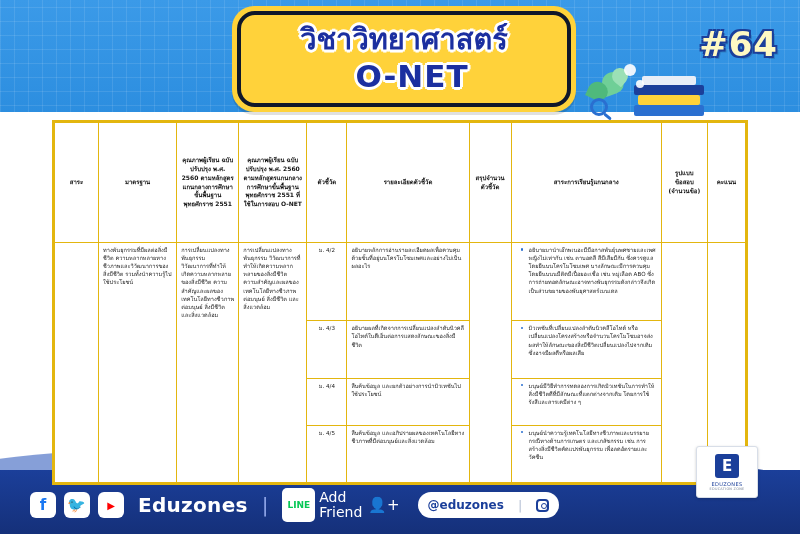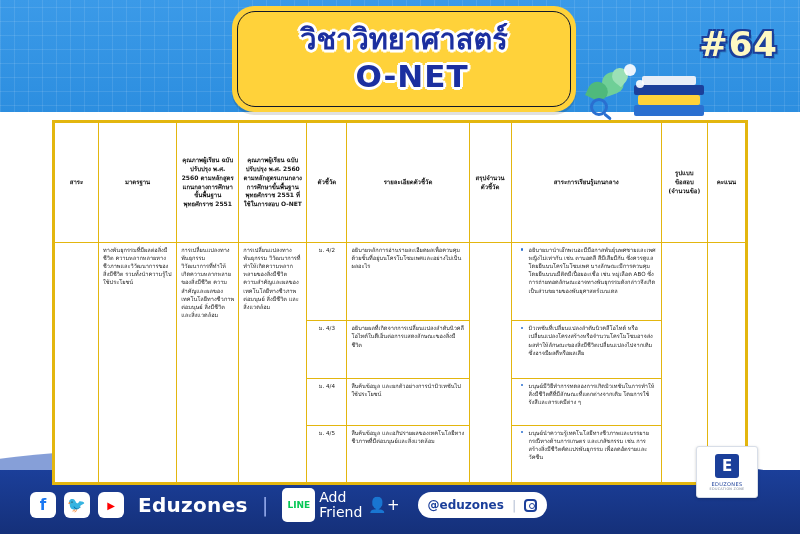--- a/index.html
+++ b/index.html
@@ -42,21 +42,21 @@
   
   .banner {
     position:absolute; left:232px; top:6px; width:344px; height:106px;
     background:#ffd23a;
     border-radius:22px;
     box-shadow:0 3px 0 rgba(0,0,0,.12);
   }
   .banner-inner {
     position:absolute; inset:5px;
     background:#ffd23a;
-    border:1px solid #0f172a;
+    border:4px solid #0f172a;
     border-radius:18px;
     display:flex; flex-direction:column; align-items:center; justify-content:center;
   }
   .banner-line1 {
     font-size:29px; font-weight:bold; color:#1b2fa0;
     text-shadow:
       -2px -2px 0 #fff, 2px -2px 0 #fff, -2px 2px 0 #fff, 2px 2px 0 #fff,
       0 3px 0 #fff, 0 -3px 0 #fff, 3px 0 0 #fff, -3px 0 0 #fff;
     line-height:1.1;
   }
@@ -182,21 +182,21 @@
     display:flex; align-items:center; gap:4px;
   }
   .line-chip {
     background:#ffffff; color:#06c755; font-size:9px; font-weight:bold;
     border-radius:5px; padding:12px 5px;
   }
   .line-add { color:#ffffff; font-size:14px; line-height:1.05; }
   .person-icon { color:#ffffff; font-size:15px; margin-left:2px; }
   .handle-pill {
     margin-left:10px; background:#ffffff; border-radius:14px; height:26px;
-    display:flex; align-items:center; padding:0 10px; gap:8px;text-align:center;
+    display:flex; align-items:center; padding:0 10px; gap:14px;text-align:center;
   }
   .handle-text { color:#1b3f9a; font-size:12px; font-weight:bold; }
   .handle-sep { color:#b9c3d6; font-size:13px; }
   .handle-ig {
     width:13px; height:13px; border:2px solid #1b3f9a; border-radius:4px; position:relative;
   }
   .handle-ig::after{
     content:""; position:absolute; left:2.5px; top:2.5px; width:4px; height:4px;
     border:1.5px solid #1b3f9a; border-radius:50%;
   }

